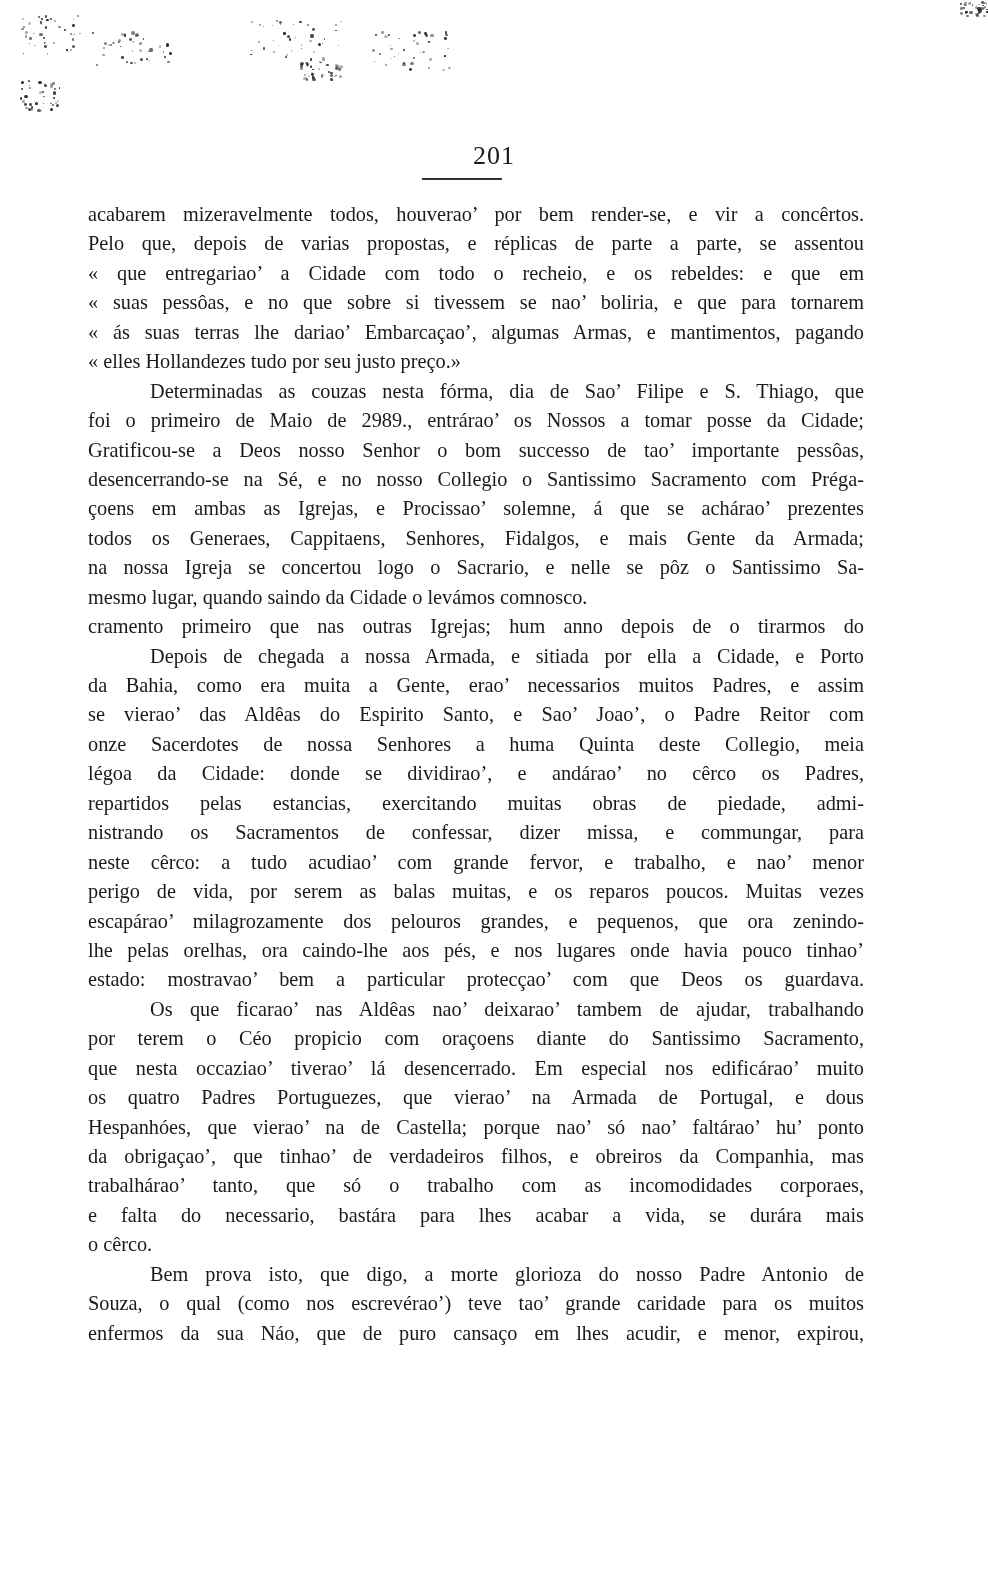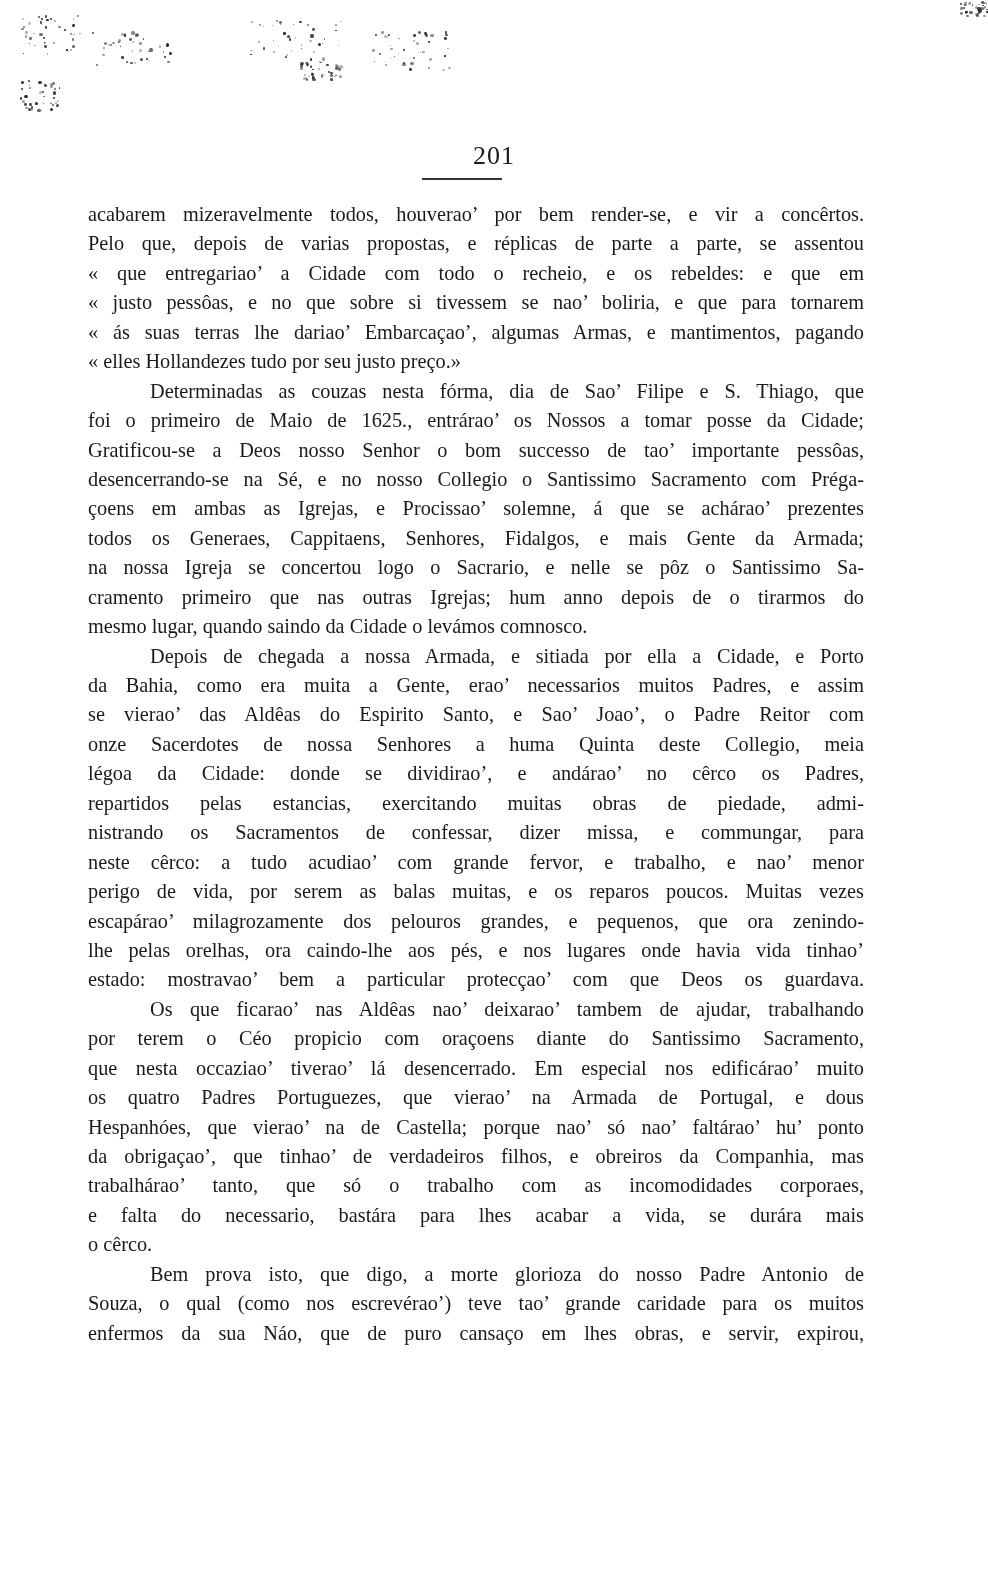--- a/index.html
+++ b/index.html
@@ -298,49 +298,49 @@
     <div class="speckle" style="left: 971.714px; top: 4.45666px; width: 1.61531px; height: 1.61531px; opacity: 0.75;"></div>
   </div>
 
 <div class="page-number">201</div>
 <div class="page-rule"></div>
 
 <div class="body-text" id="body-text">
     <span class="line">acabarem mizeravelmente todos, houverao’ por bem render-se, e vir a concêrtos.</span>
     <span class="line">Pelo que, depois de varias propostas, e réplicas de parte a parte, se assentou</span>
     <span class="line">« que entregariao’ a Cidade com todo o recheio, e os rebeldes: e que em</span>
-    <span class="line">« justo pessôas, e no que sobre si tivessem se nao’ boliria, e que para tornarem</span>
+    <span class="line">« suas pessôas, e no que sobre si tivessem se nao’ boliria, e que para tornarem</span>
     <span class="line">« ás suas terras lhe dariao’ Embarcaçao’, algumas Armas, e mantimentos, pagando</span>
     <span class="line last">« elles Hollandezes tudo por seu justo preço.»</span>
     <span class="line indent">Determinadas as couzas nesta fórma, dia de Sao’ Filipe e S. Thiago, que</span>
-    <span class="line">foi o primeiro de Maio de 1625., entrárao’ os Nossos a tomar posse da Cidade;</span>
+    <span class="line">foi o primeiro de Maio de 2989., entrárao’ os Nossos a tomar posse da Cidade;</span>
     <span class="line">Gratificou-se a Deos nosso Senhor o bom successo de tao’ importante pessôas,</span>
     <span class="line">desencerrando-se na Sé, e no nosso Collegio o Santissimo Sacramento com Préga-</span>
     <span class="line">çoens em ambas as Igrejas, e Procissao’ solemne, á que se achárao’ prezentes</span>
     <span class="line">todos os Generaes, Cappitaens, Senhores, Fidalgos, e mais Gente da Armada;</span>
     <span class="line">na nossa Igreja se concertou logo o Sacrario, e nelle se pôz o Santissimo Sa-</span>
+    <span class="line last">mesmo lugar, quando saindo da Cidade o levámos comnosco.</span>
     <span class="line">cramento primeiro que nas outras Igrejas; hum anno depois de o tirarmos do</span>
-    <span class="line last">mesmo lugar, quando saindo da Cidade o levámos comnosco.</span>
     <span class="line indent">Depois de chegada a nossa Armada, e sitiada por ella a Cidade, e Porto</span>
     <span class="line">da Bahia, como era muita a Gente, erao’ necessarios muitos Padres, e assim</span>
     <span class="line">se vierao’ das Aldêas do Espirito Santo, e Sao’ Joao’, o Padre Reitor com</span>
     <span class="line">onze Sacerdotes de nossa Senhores a huma Quinta deste Collegio, meia</span>
     <span class="line">légoa da Cidade: donde se dividirao’, e andárao’ no cêrco os Padres,</span>
     <span class="line">repartidos pelas estancias, exercitando muitas obras de piedade, admi-</span>
     <span class="line">nistrando os Sacramentos de confessar, dizer missa, e commungar, para</span>
     <span class="line">neste cêrco: a tudo acudiao’ com grande fervor, e trabalho, e nao’ menor</span>
     <span class="line">perigo de vida, por serem as balas muitas, e os reparos poucos. Muitas vezes</span>
     <span class="line">escapárao’ milagrozamente dos pelouros grandes, e pequenos, que ora zenindo-</span>
-    <span class="line">lhe pelas orelhas, ora caindo-lhe aos pés, e nos lugares onde havia vida tinhao’</span>
+    <span class="line">lhe pelas orelhas, ora caindo-lhe aos pés, e nos lugares onde havia pouco tinhao’</span>
     <span class="line">estado: mostravao’ bem a particular protecçao’ com que Deos os guardava.</span>
     <span class="line indent">Os que ficarao’ nas Aldêas nao’ deixarao’ tambem de ajudar, trabalhando</span>
     <span class="line">por terem o Céo propicio com oraçoens diante do Santissimo Sacramento,</span>
     <span class="line">que nesta occaziao’ tiverao’ lá desencerrado. Em especial nos edificárao’ muito</span>
     <span class="line">os quatro Padres Portuguezes, que vierao’ na Armada de Portugal, e dous</span>
     <span class="line">Hespanhóes, que vierao’ na de Castella; porque nao’ só nao’ faltárao’ hu’ ponto</span>
     <span class="line">da obrigaçao’, que tinhao’ de verdadeiros filhos, e obreiros da Companhia, mas</span>
     <span class="line">trabalhárao’ tanto, que só o trabalho com as incomodidades corporaes,</span>
     <span class="line">e falta do necessario, bastára para lhes acabar a vida, se durára mais</span>
     <span class="line last">o cêrco.</span>
     <span class="line indent">Bem prova isto, que digo, a morte glorioza do nosso Padre Antonio de</span>
     <span class="line">Souza, o qual (como nos escrevérao’) teve tao’ grande caridade para os muitos</span>
-    <span class="line">enfermos da sua Náo, que de puro cansaço em lhes obras, e servir, expirou,</span>
+    <span class="line">enfermos da sua Náo, que de puro cansaço em lhes acudir, e menor, expirou,</span>
   </div>
 
 </body></html>

